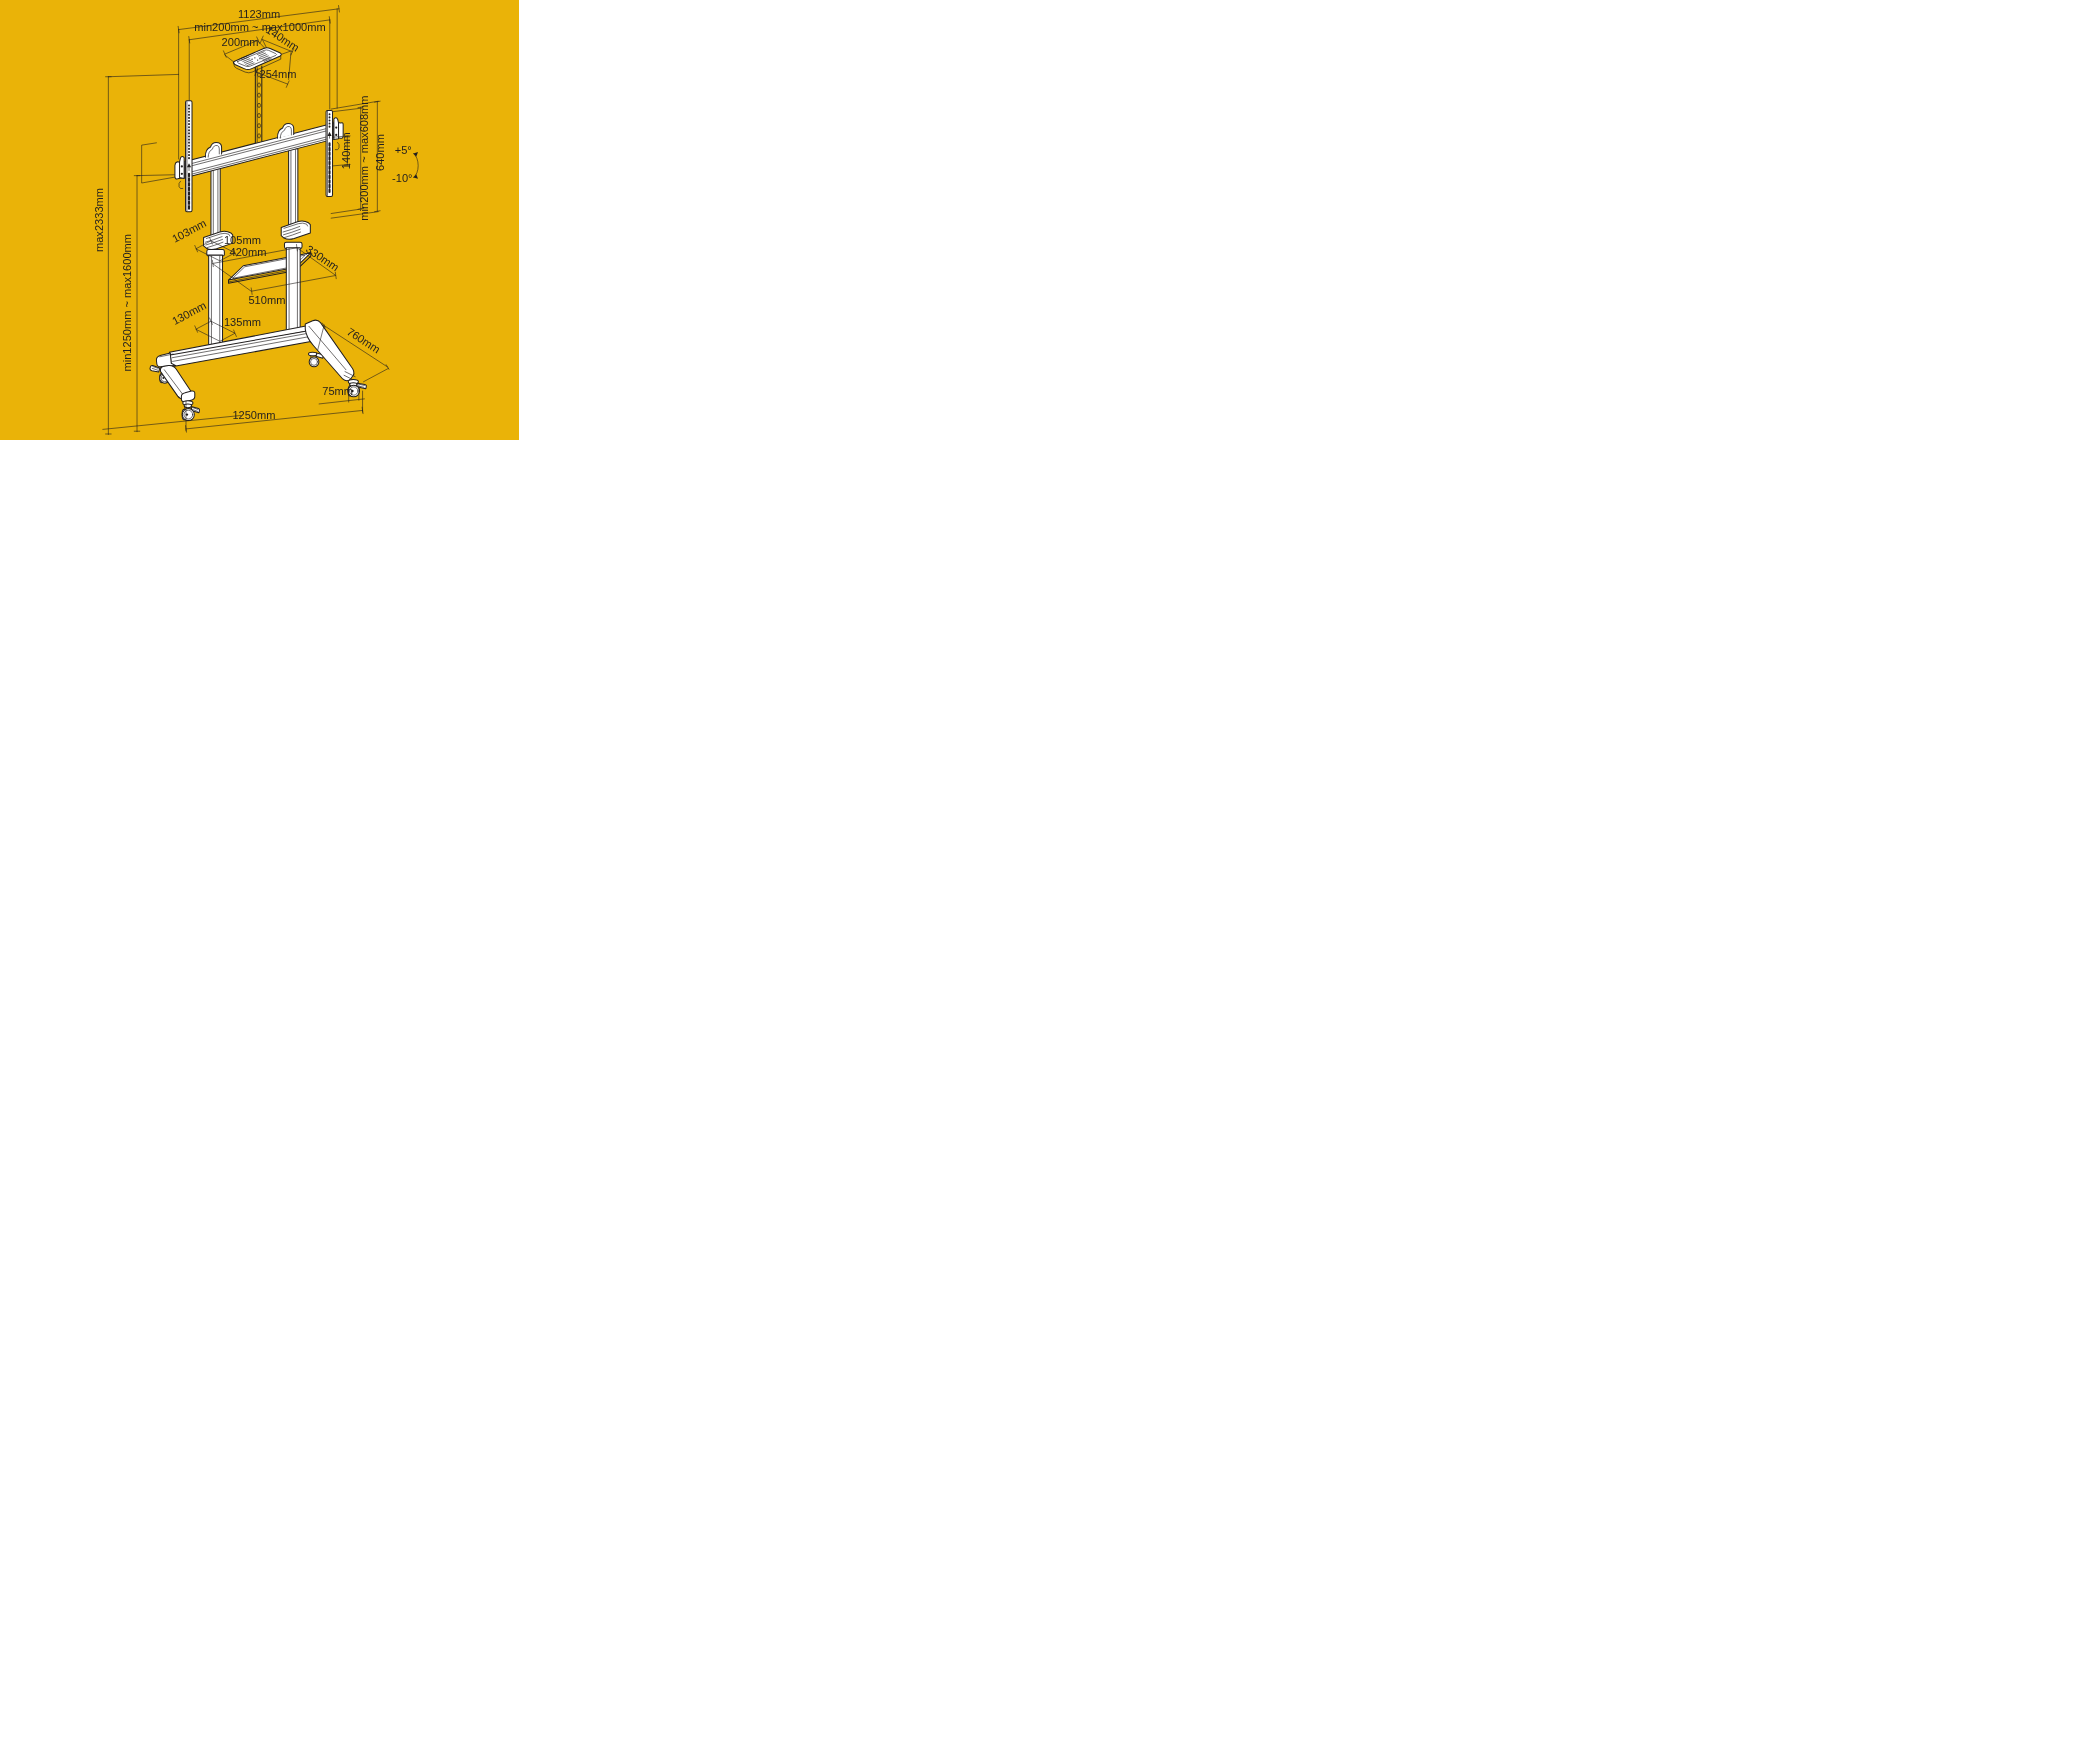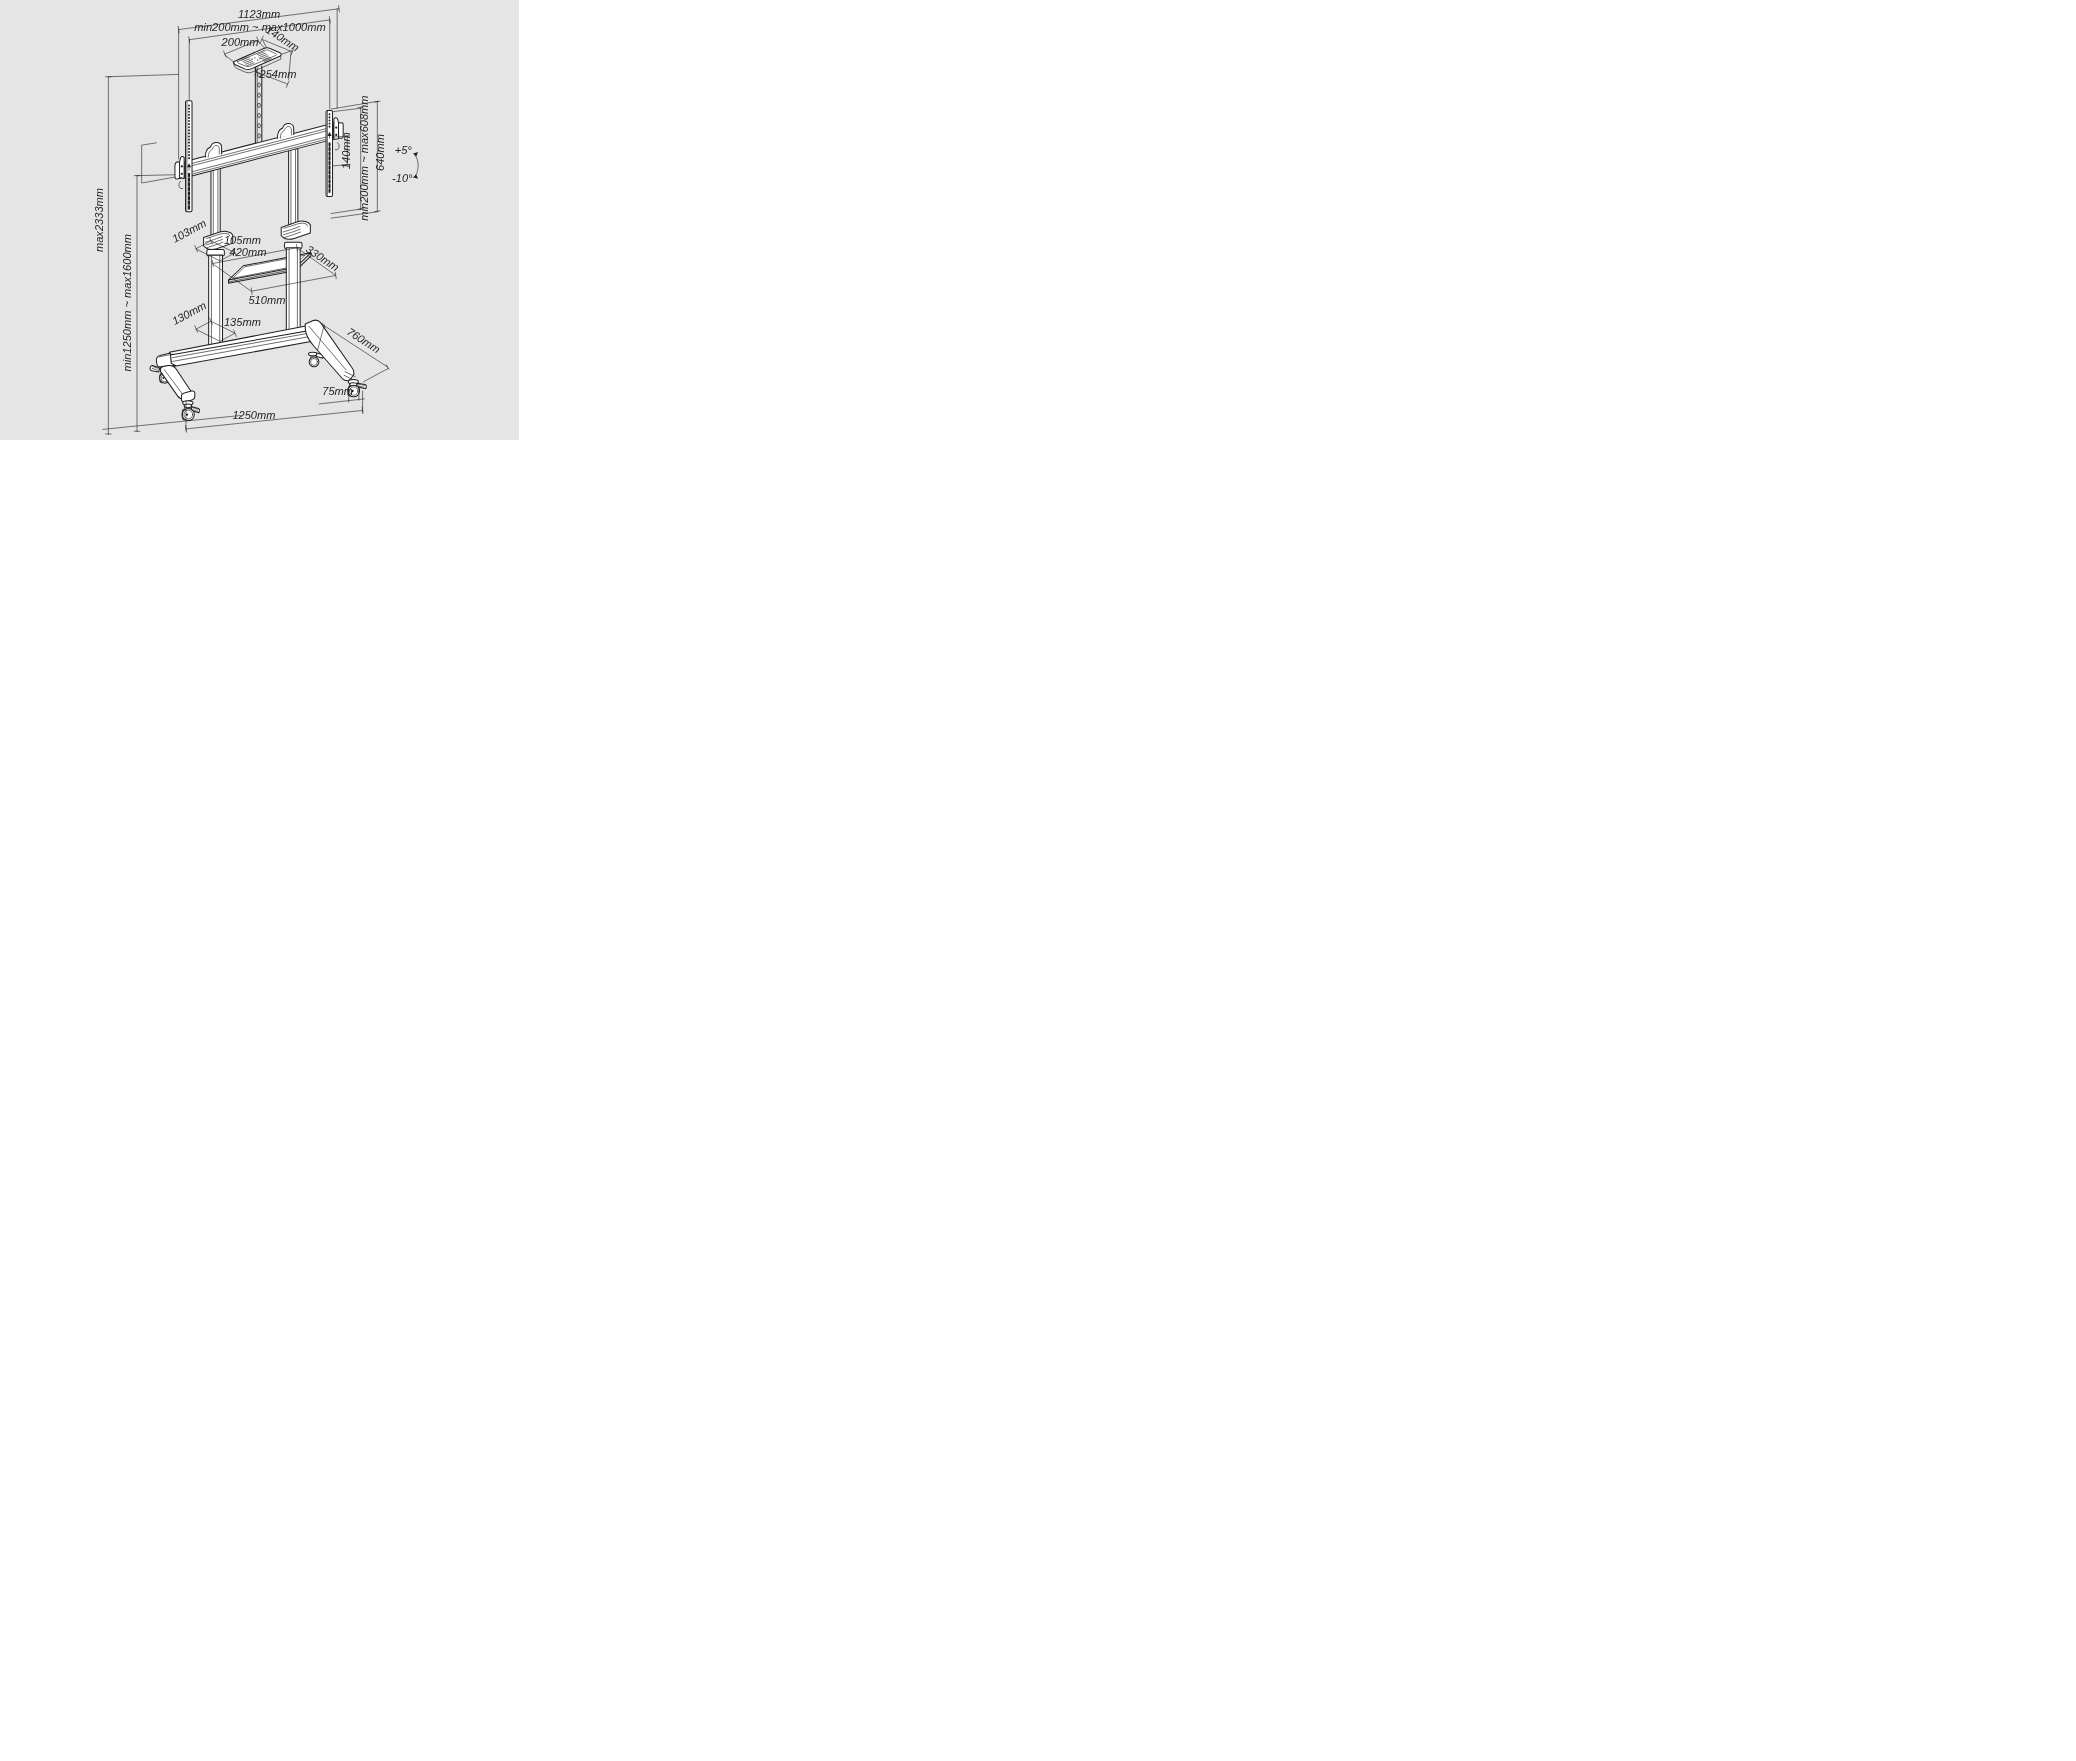--- a/index.html
+++ b/index.html
@@ -1,17 +1,17 @@
 <!DOCTYPE html>
 <html style="font-size:7.4px"><head>
 <meta charset="utf-8">
 <style>
   html,body{margin:0;padding:0;background:#ffffff;}
-  .stage{position:relative;width:519px;height:440px;background:#e5e5e5;overflow:hidden;
-         font-family:"Liberation Sans",sans-serif;font-style:italic;}
+  .stage{position:relative;width:519px;height:440px;background:#eab308;overflow:hidden;
+         font-family:"Liberation Sans",sans-serif;}
   svg{position:absolute;left:0;top:0;}
   .ln{fill:none;stroke:#221f1f;stroke-width:2.2;stroke-linecap:round;stroke-linejoin:round;}
   .ln2{fill:none;stroke:#221f1f;stroke-width:1.4;stroke-linecap:round;stroke-linejoin:round;}
   .solid{fill:#ffffff;stroke:#221f1f;stroke-width:2.2;stroke-linecap:round;stroke-linejoin:round;}
   .dim{fill:none;stroke:#221f1f;stroke-width:1.3;stroke-linecap:round;}
   .dots{fill:none;stroke:#221f1f;stroke-width:4;stroke-dasharray:0.5 6.2;stroke-linecap:round;}
   .slots{fill:none;stroke:#221f1f;stroke-width:4.5;stroke-dasharray:5.5 4.5;stroke-linecap:round;}
   .hole{fill:none;stroke:#221f1f;stroke-width:1.5;}
   .txt{font-family:"Liberation Sans",sans-serif;font-size:24px;fill:#221f1f;}
   .scr{fill:#221f1f;stroke:none;}

